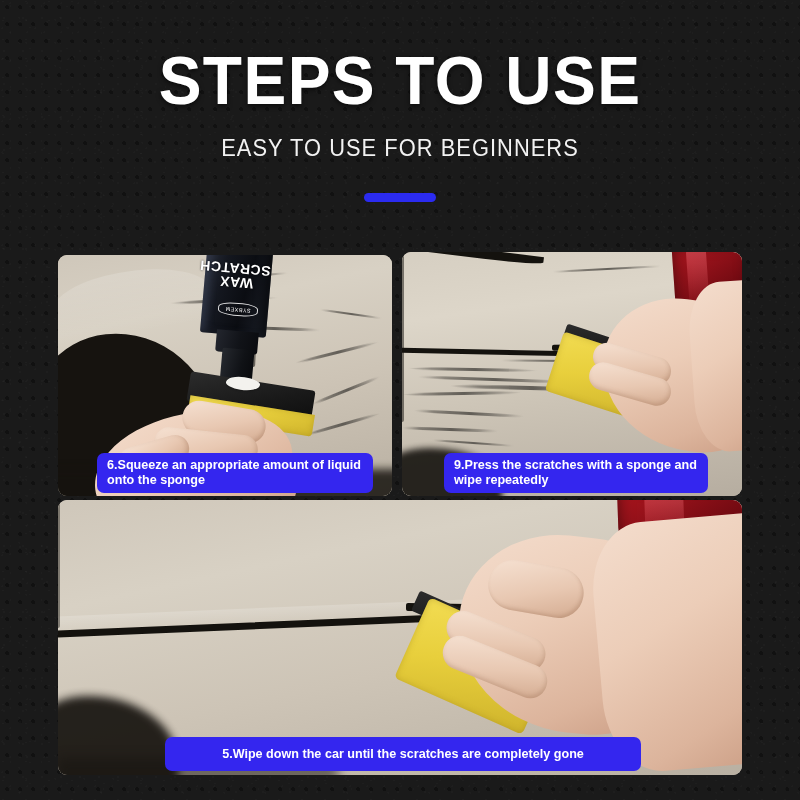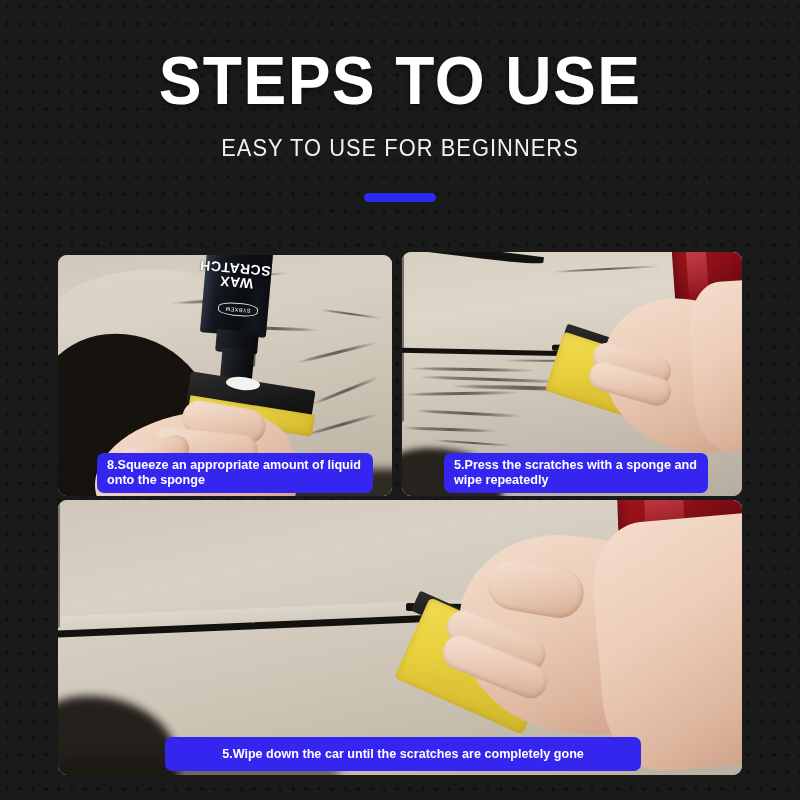--- a/index.html
+++ b/index.html
@@ -345,20 +345,20 @@
       <div class="skin" style="left:400px; top:36px; width:220px; height:196px; border-radius:46% 42% 38% 54%; transform:rotate(6deg);"></div>
       <div class="skin" style="left:540px; top:18px; width:190px; height:250px; border-radius:28% 16% 14% 30%; transform:rotate(-5deg);"></div>
       <div class="finger" style="left:386px; top:124px; width:104px; height:34px; border-radius:22px; transform:rotate(22deg);"></div>
       <div class="finger" style="left:382px; top:150px; width:110px; height:34px; border-radius:22px; transform:rotate(22deg);"></div>
       <div class="finger" style="left:430px; top:64px; width:96px; height:50px; border-radius:30px; transform:rotate(10deg);"></div>
     </div>
   </div>
 </div>
 
 <div class="caption" id="caption-1">
-  <span>8.Squeeze an appropriate amount of liquid onto the sponge</span>
+  <span>6.Squeeze an appropriate amount of liquid onto the sponge</span>
 </div>
 <div class="caption" id="caption-2">
-  <span>5.Press the scratches with a sponge and wipe repeatedly</span>
+  <span>9.Press the scratches with a sponge and wipe repeatedly</span>
 </div>
 <div class="caption" id="caption-3">
   <span>5.Wipe down the car until the scratches are completely gone</span>
 </div>
 
 </body></html>

